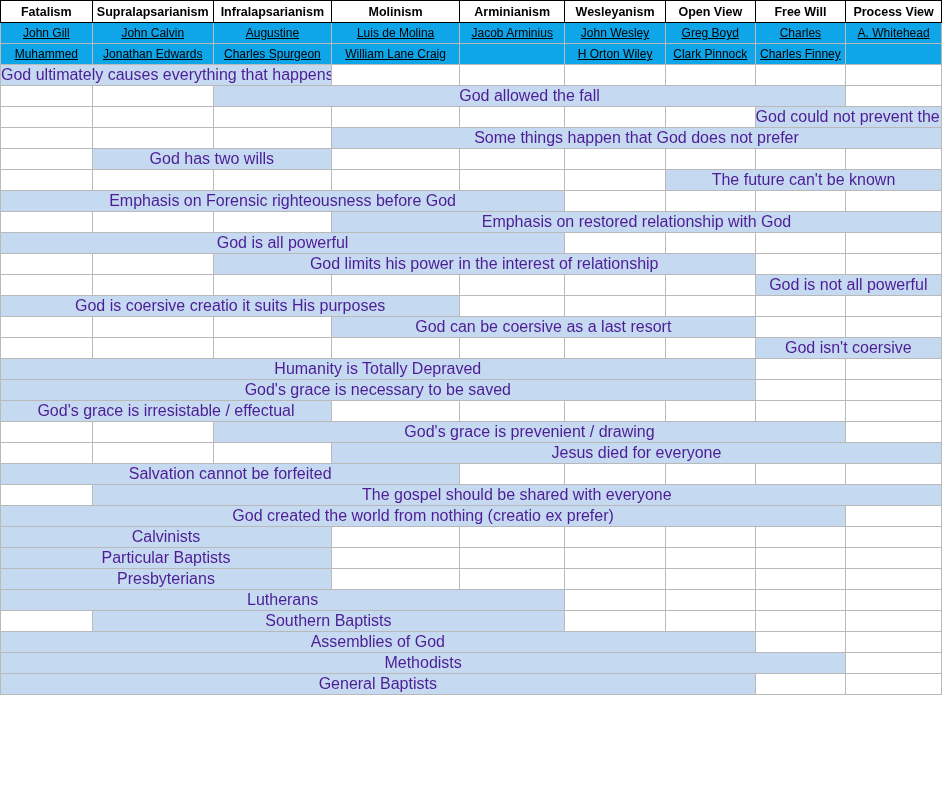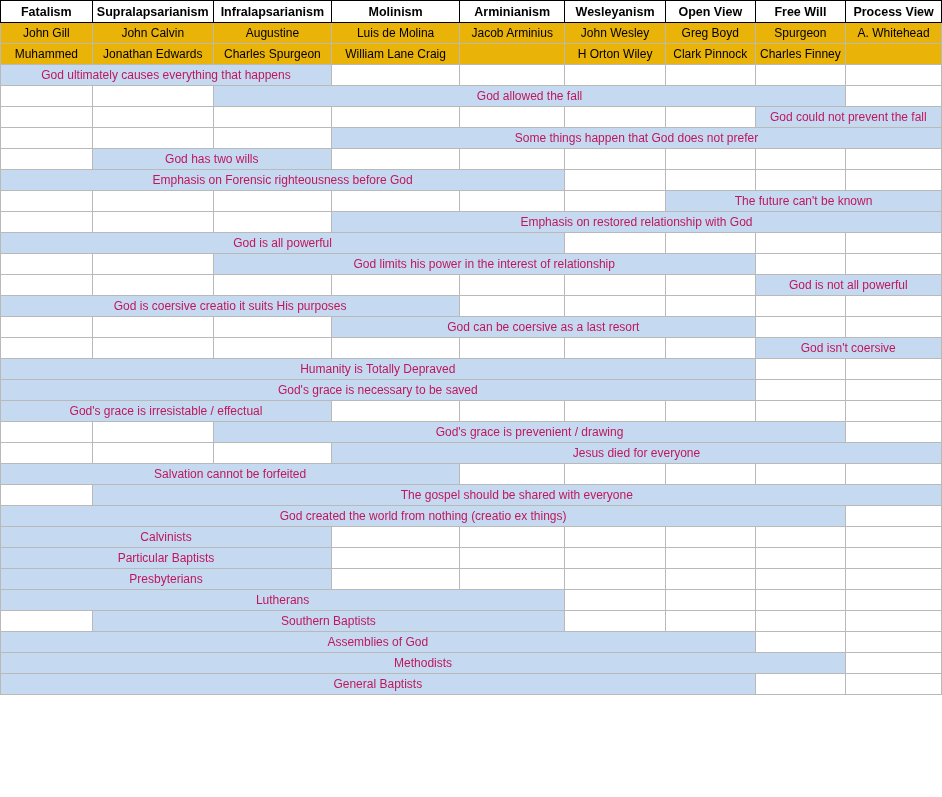--- a/index.html
+++ b/index.html
@@ -32,33 +32,34 @@
     white-space: nowrap;
   }
   #grid thead th {
     border: 1px solid #000000;
     font-weight: bold;
     font-size: 12.5px;
     background: #ffffff;
     height: 21px;
   }
   .name-row td {
-    background: #eab308;
+    background: #0ea5e9;
     font-size: 12px;
+    text-decoration: underline;
   }
   .empty {
     background: #ffffff;
   }
   .fill {
     background: #c5d9f1;
   }
   .bandlabel {
     text-align: center;
-    font-size: 12px;
-    color: #be185d;
+    font-size: 16px;
+    color: #4c1d95;
     white-space: nowrap;
     overflow: visible;
   }
   
   col.c0 { width: 90px; }
   col.c1 { width: 119px; }
   col.c2 { width: 116px; }
   col.c3 { width: 126px; }
   col.c4 { width: 103px; }
   col.c5 { width: 99px; }
@@ -96,21 +97,21 @@
   </thead>
   <tbody id="table-body">
       <tr class="name-row">
         <td>John Gill</td>
         <td>John Calvin</td>
         <td>Augustine</td>
         <td>Luis de Molina</td>
         <td>Jacob Arminius</td>
         <td>John Wesley</td>
         <td>Greg Boyd</td>
-        <td>Spurgeon</td>
+        <td>Charles</td>
         <td>A. Whitehead</td>
       </tr>
       <tr class="name-row">
         <td>Muhammed</td>
         <td>Jonathan Edwards</td>
         <td>Charles Spurgeon</td>
         <td>William Lane Craig</td>
         <td></td>
         <td>H Orton Wiley</td>
         <td>Clark Pinnock</td>
@@ -152,39 +153,39 @@
         <td class="empty"></td>
         <td class="fill bandlabel" colspan="2">God has two wills</td>
         <td class="empty"></td>
         <td class="empty"></td>
         <td class="empty"></td>
         <td class="empty"></td>
         <td class="empty"></td>
         <td class="empty"></td>
       </tr>
       <tr>
+        <td class="empty"></td>
+        <td class="empty"></td>
+        <td class="empty"></td>
+        <td class="empty"></td>
+        <td class="empty"></td>
+        <td class="empty"></td>
+        <td class="fill bandlabel" colspan="3">The future can't be known</td>
+      </tr>
+      <tr>
         <td class="fill bandlabel" colspan="5">Emphasis on Forensic righteousness before God</td>
         <td class="empty"></td>
         <td class="empty"></td>
         <td class="empty"></td>
         <td class="empty"></td>
       </tr>
       <tr>
         <td class="empty"></td>
         <td class="empty"></td>
         <td class="empty"></td>
-        <td class="empty"></td>
-        <td class="empty"></td>
-        <td class="empty"></td>
-        <td class="fill bandlabel" colspan="3">The future can't be known</td>
-      </tr>
-      <tr>
-        <td class="empty"></td>
-        <td class="empty"></td>
-        <td class="empty"></td>
         <td class="fill bandlabel" colspan="6">Emphasis on restored relationship with God</td>
       </tr>
       <tr>
         <td class="fill bandlabel" colspan="5">God is all powerful</td>
         <td class="empty"></td>
         <td class="empty"></td>
         <td class="empty"></td>
         <td class="empty"></td>
       </tr>
       <tr>
@@ -267,21 +268,21 @@
         <td class="empty"></td>
         <td class="empty"></td>
         <td class="empty"></td>
         <td class="empty"></td>
       </tr>
       <tr>
         <td class="empty"></td>
         <td class="fill bandlabel" colspan="8">The gospel should be shared with everyone</td>
       </tr>
       <tr>
-        <td class="fill bandlabel" colspan="8">God created the world from nothing (creatio ex things)</td>
+        <td class="fill bandlabel" colspan="8">God created the world from nothing (creatio ex prefer)</td>
         <td class="empty"></td>
       </tr>
       <tr>
         <td class="fill bandlabel" colspan="3">Calvinists</td>
         <td class="empty"></td>
         <td class="empty"></td>
         <td class="empty"></td>
         <td class="empty"></td>
         <td class="empty"></td>
         <td class="empty"></td>

